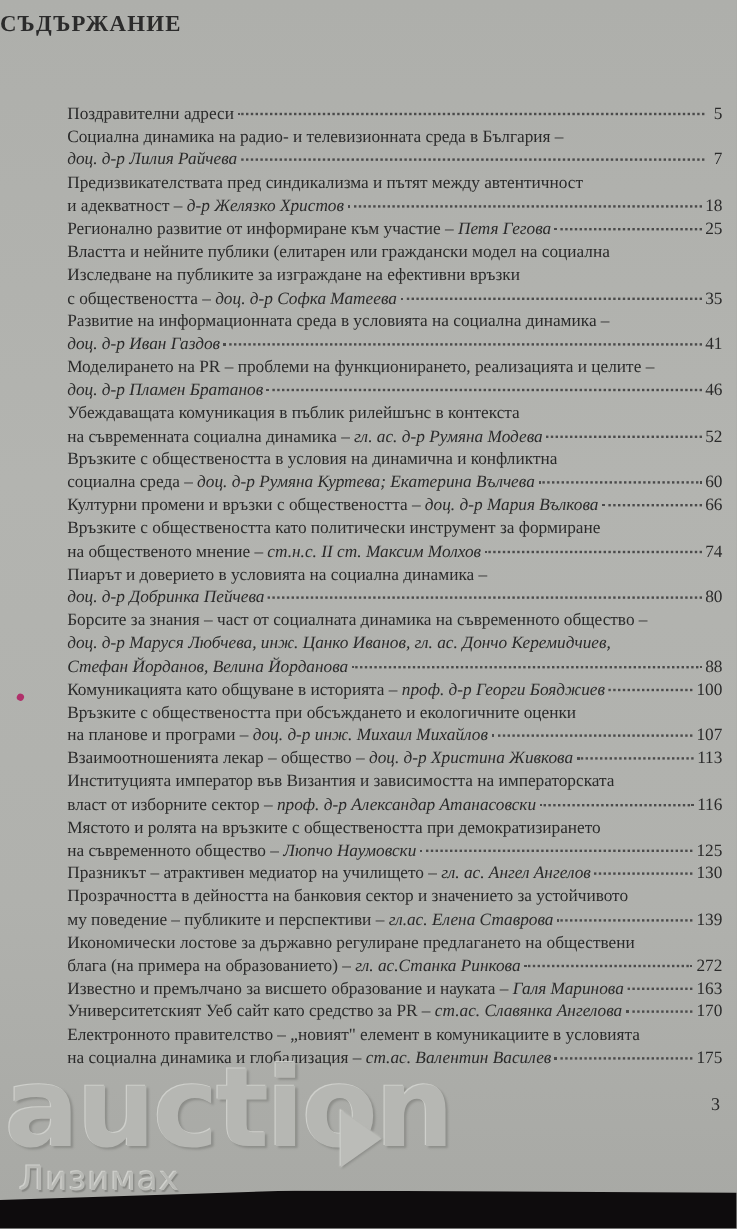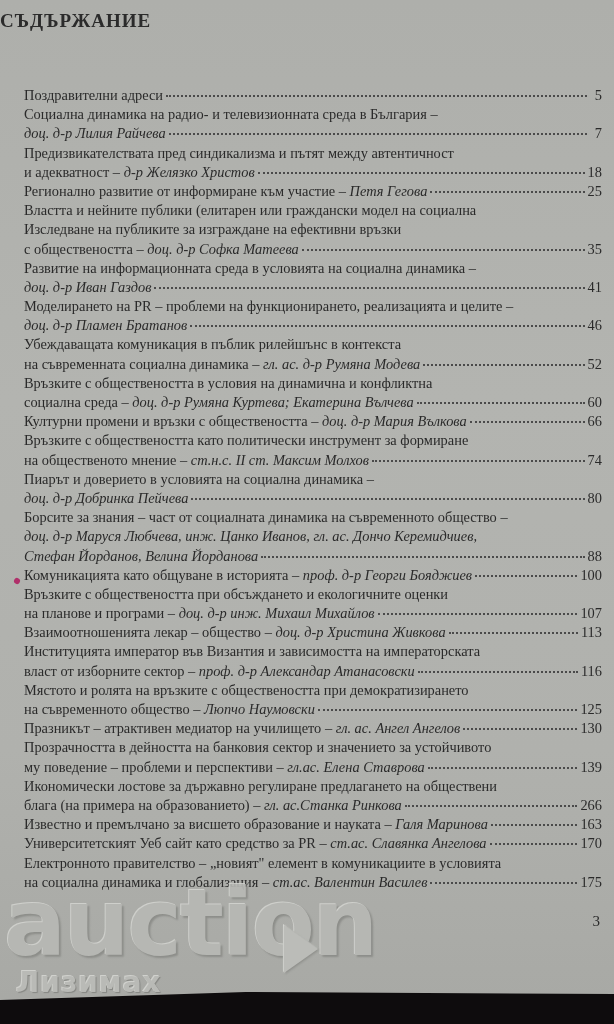--- a/index.html
+++ b/index.html
@@ -18,40 +18,40 @@
     background: #0e0c0d;
     clip-path: polygon(0 8px, 40% 0, 100% 2px, 100% 100%, 0 100%);
   }
   .title {
     position: absolute; top: 10px; left: 0; width: 614px; 
     font-weight: bold; font-size: 19px; letter-spacing: 1px; color: #2b2b2b;
   }
   .toc { position: absolute; left: 24px; top: 86px; width: 578px; }
   .line {
     height: 19.2px; line-height: 19.2px; font-size: 14.4px; white-space: nowrap;
-    display: flex; align-items: baseline; overflow: hidden;
+    display: flex; align-items: baseline; overflow: hidden; margin-left: 32px;
   }
   .line .t { flex: 0 0 auto; }
   .line .a { font-style: italic; }
   .line .dots {
     flex: 1 1 auto; overflow: hidden; margin: 0 3px;
     border-bottom: 2px dotted #4a4a4a; height: 0; position: relative; top: -3px;
   }
   .line .p { flex: 0 0 auto; min-width: 12px; text-align: right; }
   .page-number {
     position: absolute; top: 913px; right: 14px; font-size: 15px; color: #2a2a2a;
   }
   .watermark {
     position: absolute; left: 4px; top: 878px; font-family: "DejaVu Sans", sans-serif;
     font-size: 92px; font-weight: bold; color: #b8b9b5; letter-spacing: -2px;
     text-shadow: -1px -1px 0 #d2d3cf, 2px 2px 2px #8a8b87; opacity: 0.9; line-height: 1;
   }
   .watermark-sub {
     position: absolute; left: 16px; top: 966px; font-family: "DejaVu Sans", sans-serif;
-    font-size: 28px; font-weight: bold; color: #b9bab6; letter-spacing: 1px;
+    font-size: 28px; font-weight: normal; color: #b9bab6; letter-spacing: 1px;
     text-shadow: -1px -1px 0 #d0d1cd, 1px 1px 1px #868783;
   }
   .play-icon {
     position: absolute; left: 284px; top: 925px; width: 0; height: 0;
     border-top: 24px solid transparent; border-bottom: 24px solid transparent;
     border-left: 34px solid #bbbcb8;
     filter: drop-shadow(1px 1px 1px #888985) drop-shadow(-1px -1px 0 #d4d5d1);
   }
   .pen-mark {
     position: absolute; left: 14px; top: 578px; width: 6px; height: 6px;
@@ -201,31 +201,31 @@
       </div>
       <div class="line">
         <span class="t"><span>Празникът – атрактивен медиатор на училището – </span><span class="a">гл. ас. Ангел Ангелов</span></span>
         <span class="dots"></span>
         <span class="p">130</span>
       </div>
       <div class="line">
         <span class="t"><span>Прозрачността в дейността на банковия сектор и значението за устойчивото</span><span class="a"></span></span>
       </div>
       <div class="line">
-        <span class="t"><span>му поведение – проблеми и перспективи – </span><span class="a">гл.ас. Елена Ставрова</span></span>
+        <span class="t"><span>му поведение – публиките и перспективи – </span><span class="a">гл.ас. Елена Ставрова</span></span>
         <span class="dots"></span>
         <span class="p">139</span>
       </div>
       <div class="line">
         <span class="t"><span>Икономически лостове за държавно регулиране предлагането на обществени</span><span class="a"></span></span>
       </div>
       <div class="line">
         <span class="t"><span>блага (на примера на образованието) – </span><span class="a">гл. ас.Станка Ринкова</span></span>
         <span class="dots"></span>
-        <span class="p">266</span>
+        <span class="p">272</span>
       </div>
       <div class="line">
         <span class="t"><span>Известно и премълчано за висшето образование и науката – </span><span class="a">Галя Маринова</span></span>
         <span class="dots"></span>
         <span class="p">163</span>
       </div>
       <div class="line">
         <span class="t"><span>Университетският Уеб сайт като средство за PR – </span><span class="a">ст.ас. Славянка Ангелова</span></span>
         <span class="dots"></span>
         <span class="p">170</span>

